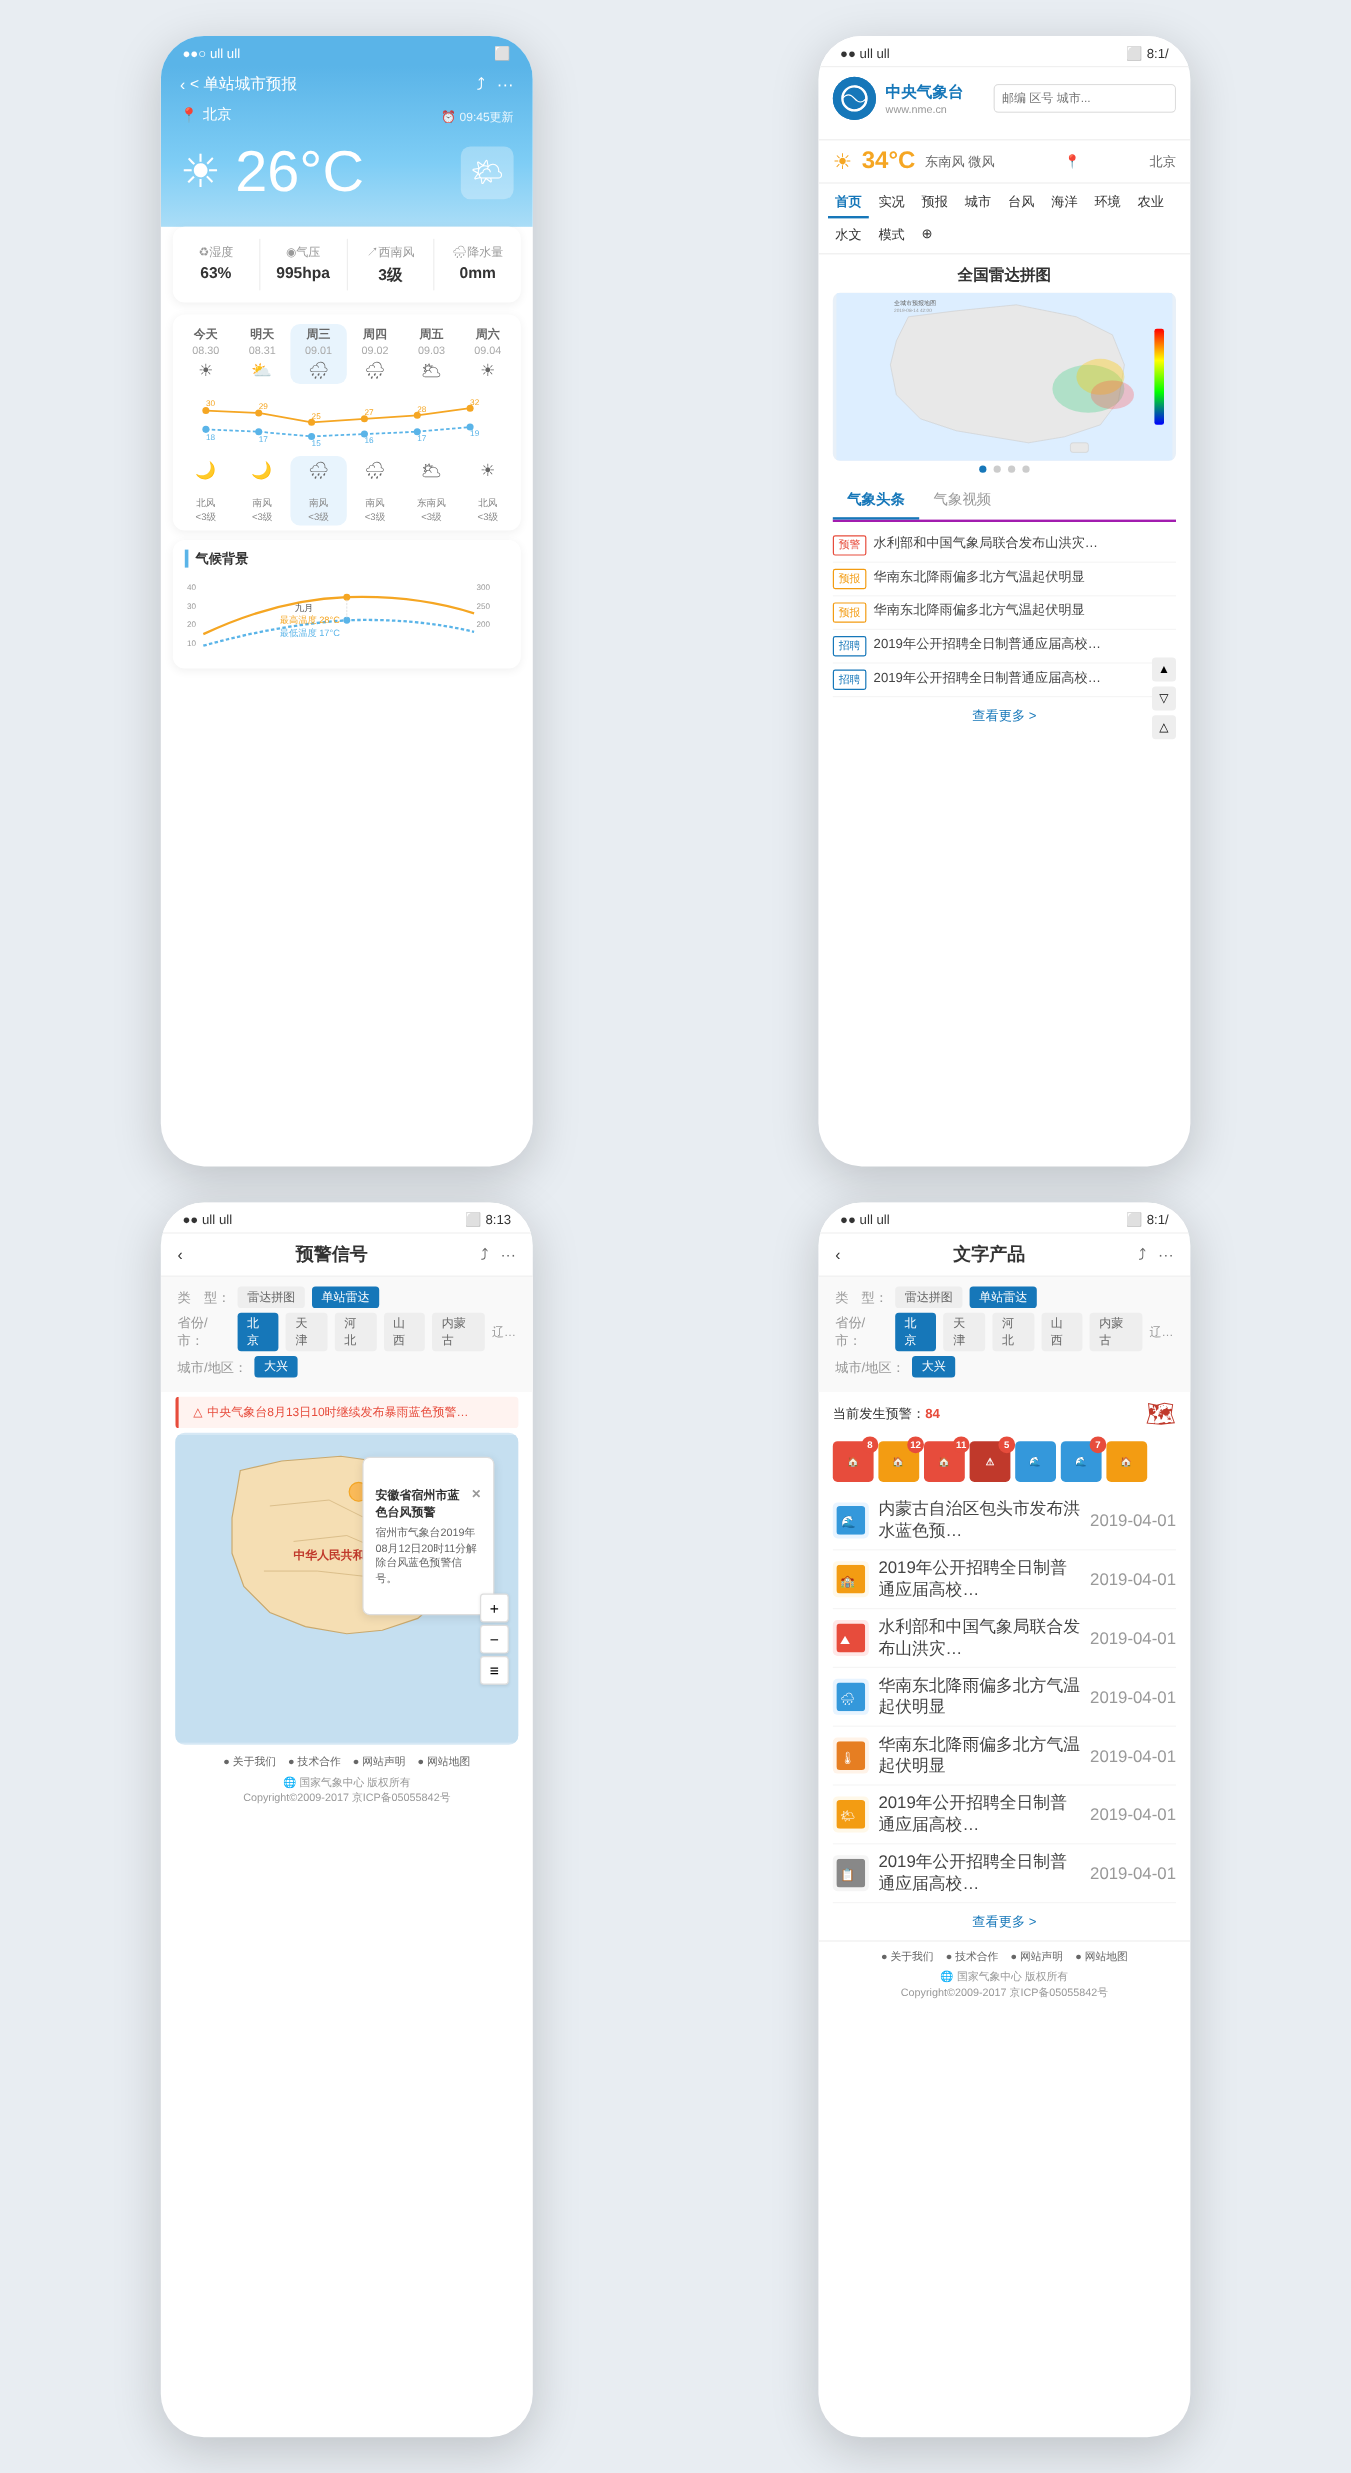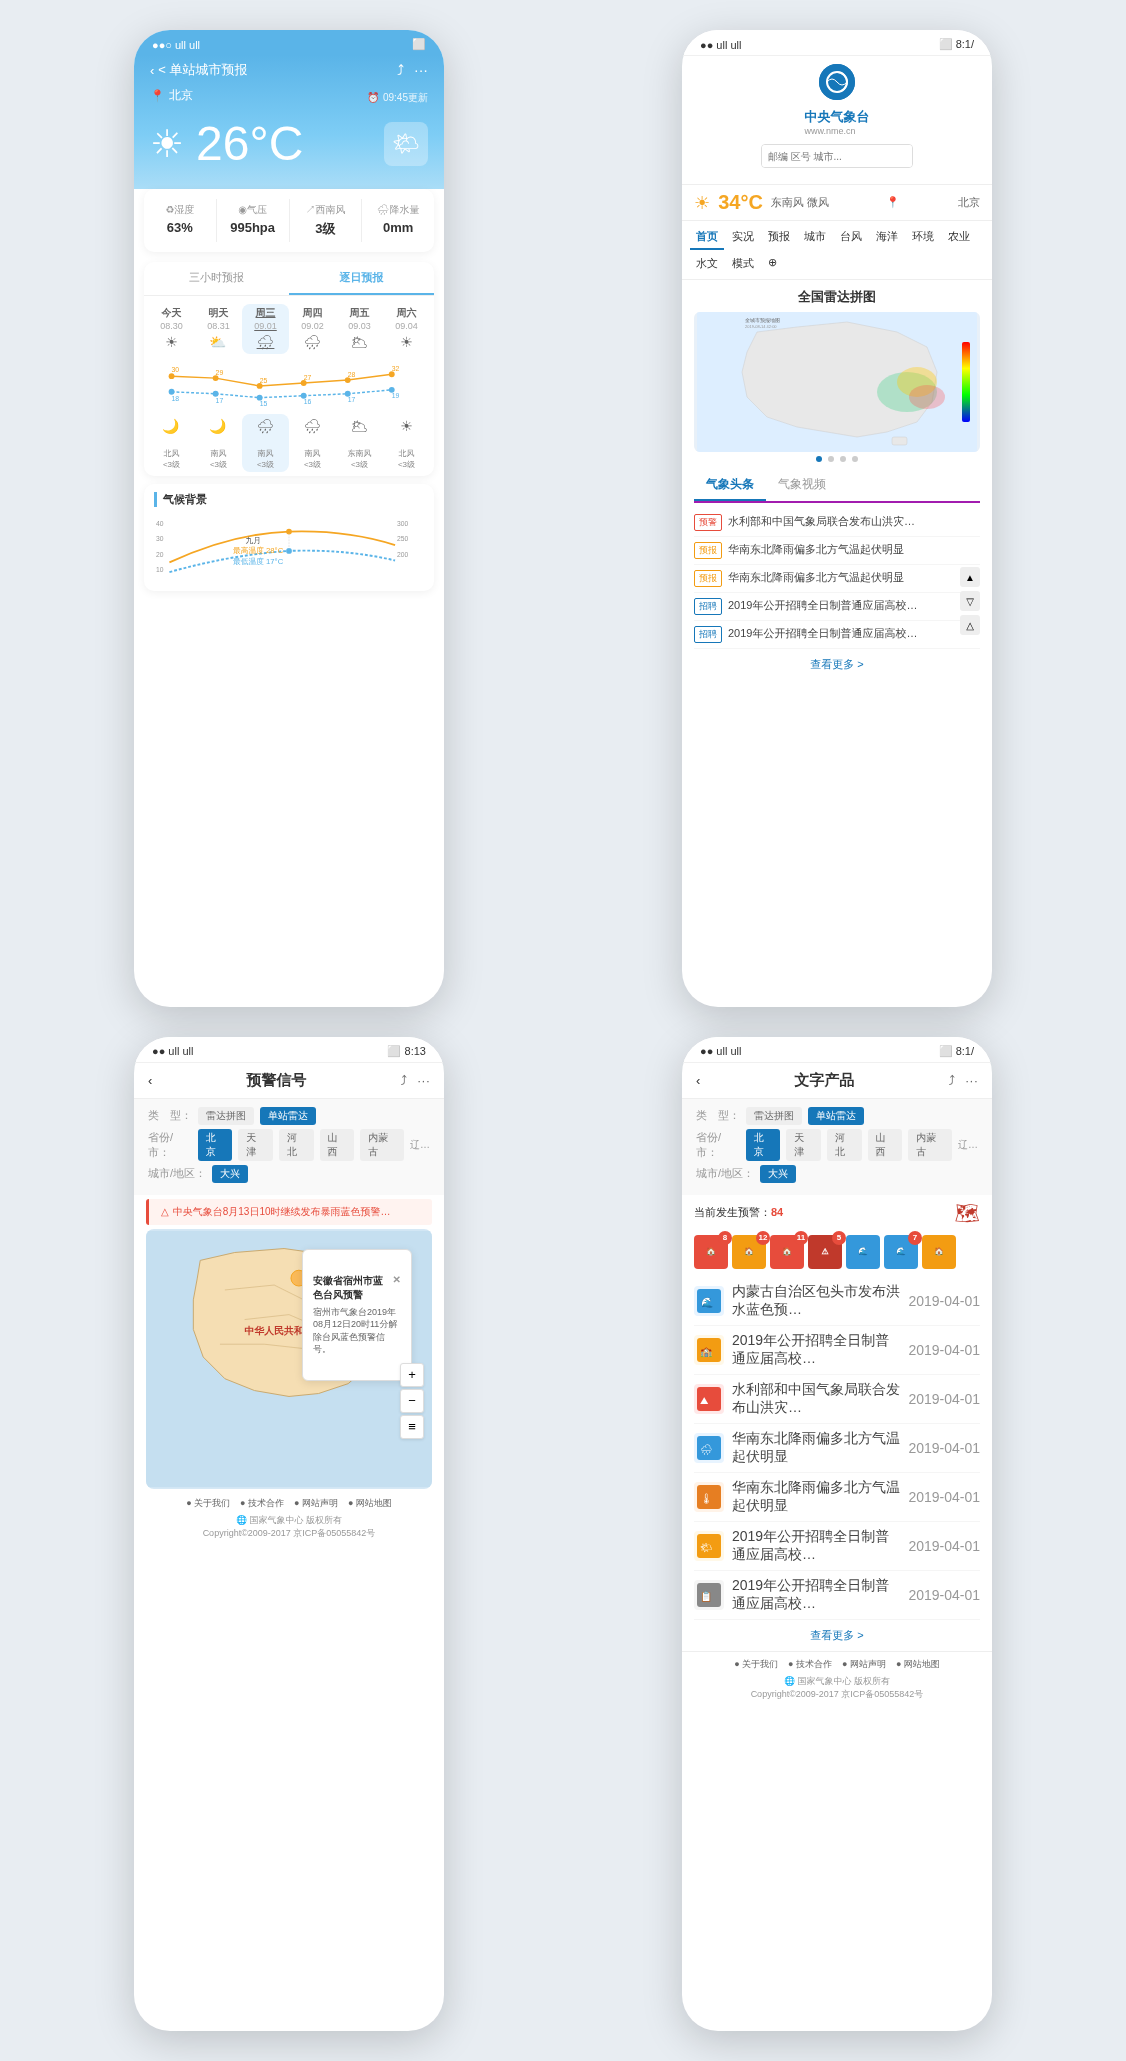--- a/index.html
+++ b/index.html
@@ -115,21 +115,21 @@
       display: flex;
       padding: 8px 4px 0;
     }
     .phone1-day {
       flex: 1;
       text-align: center;
       font-size: 9px;
       color: #666;
       padding: 2px;
     }
-    .phone1-day.highlight { background: #e8f4fd; border-radius: 8px; text-decoration: underline; }
+    .phone1-day.highlight { background: #e8f4fd; border-radius: 8px; }
     .phone1-day-name { font-weight: 600; font-size: 10px; margin-bottom: 1px; }
     .phone1-day-date { color: #aaa; font-size: 9px; margin-bottom: 3px; }
     .phone1-day-icon { font-size: 14px; margin: 2px 0; }
     .phone1-chart { height: 50px; position: relative; margin: 4px 8px; }
     .phone1-chart svg { width: 100%; height: 100%; }
     .phone1-day2 { display: flex; padding: 2px 4px 4px; }
     .phone1-day2-item { flex: 1; text-align: center; font-size: 9px; color: #666; padding: 2px; }
     .phone1-day2-item.highlight { background: #e8f4fd; border-radius: 8px; }
     .phone1-day2-icon { font-size: 14px; margin: 2px 0; }
     .phone1-day2-wind { font-size: 8px; color: #888; margin-top: 14px; }
@@ -168,21 +168,20 @@
     }
     .phone2-header {
       padding: 8px 12px;
       border-bottom: 1px solid #eee;
     }
     .phone2-logo-row {
       display: flex;
       align-items: center;
       gap: 8px;
       margin-bottom: 8px;
-      flex-direction: column;
     }
     .phone2-logo {
       width: 36px;
       height: 36px;
       background: #1677b9;
       border-radius: 50%;
       display: flex;
       align-items: center;
       justify-content: center;
       color: #fff;
@@ -504,24 +503,20 @@
       <div class="phone1-stat-label">↗西南风</div>
       <div class="phone1-stat-value">3级</div>
     </div>
     <div class="phone1-stat">
       <div class="phone1-stat-label">🌧降水量</div>
       <div class="phone1-stat-value">0mm</div>
     </div>
   </div>
 
   <div class="phone1-forecast">
-    <div class="phone1-forecast-tabs">
-      <div class="phone1-forecast-tab">三小时预报</div>
-      <div class="phone1-forecast-tab active">逐日预报</div>
-    </div>
     <div class="phone1-days">
       <div class="phone1-day">
         <div class="phone1-day-name">今天</div>
         <div class="phone1-day-date">08.30</div>
         <div class="phone1-day-icon">☀</div>
       </div>
       <div class="phone1-day">
         <div class="phone1-day-name">明天</div>
         <div class="phone1-day-date">08.31</div>
         <div class="phone1-day-icon">⛅</div>

